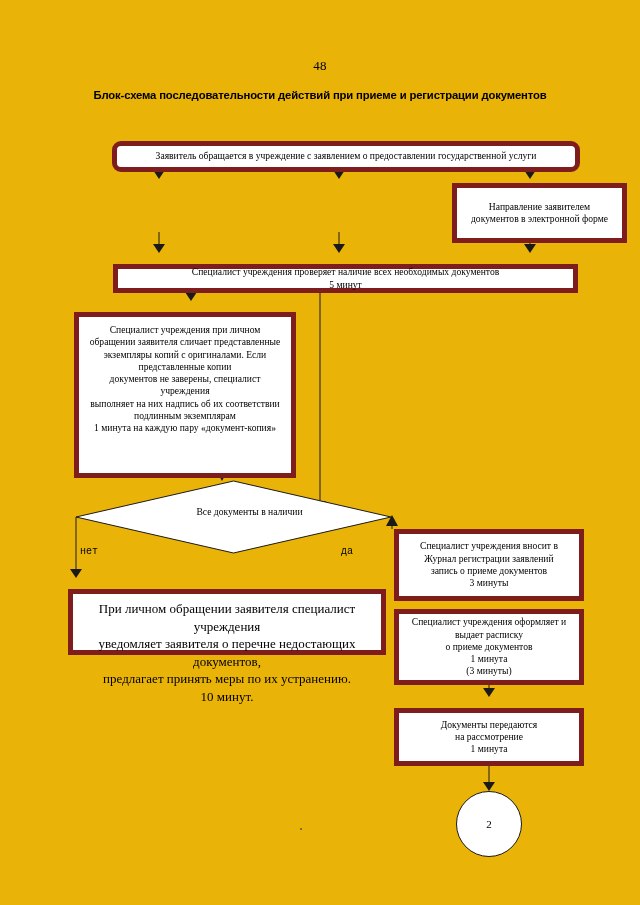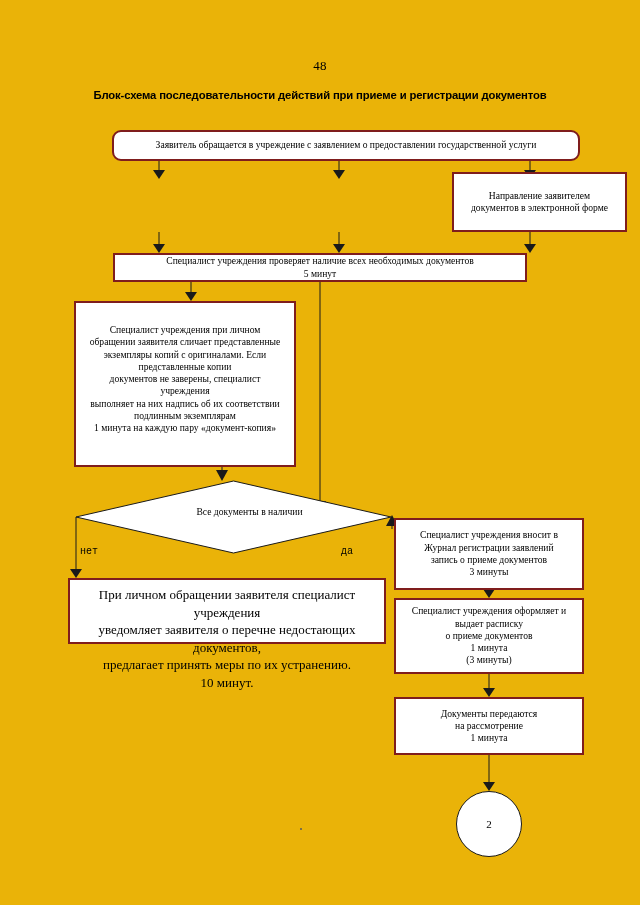--- a/index.html
+++ b/index.html
@@ -37,43 +37,44 @@
     text-align: center;
     font-family: "Liberation Sans", sans-serif;
     font-size: 11.3px;
     font-weight: bold;
     letter-spacing: -0.15px;
   }
   
   .node {
     position: absolute;
     box-sizing: border-box;
-    border: 2px solid #7f1d1d;
+    border: 5px solid #7f1d1d;
     background: #ffffff;
     display: flex;
     align-items: center;
     justify-content: center;
     text-align: center;
     font-family: "Liberation Serif", serif;
     font-size: 9.6px;
     line-height: 1.28;
     padding: 3px 5px;
     white-space: pre-line;
+    margin-top: 11px;
   }
   .node.rounded {
     border-radius: 9px;
   }
   .node.sans {
     font-family: Liberation Serif, serif;
     font-size: 13px;
     line-height: 1.35;
   }
   .node.top-align {
     align-items: flex-start;
-    padding-top: 21px;
+    padding-top: 7px;
   }
   
   .diamond-wrap {
     position: absolute;
   }
   .diamond-wrap svg {
     display: block;
     overflow: visible;
   }
   .diamond-label {
@@ -184,21 +185,21 @@
     <polygon class="head" points="483,782 495,782 489,791"></polygon>
   </svg>
 
   <div class="node rounded" style="left:112px; top:130px; width:468px; height:31px;">Заявитель обращается в учреждение с заявлением о предоставлении государственной услуги</div>
 
 
 
   <div class="node" style="left:452px; top:172px; width:175px; height:60px;">Направление заявителем
 документов в электронной форме</div>
 
-  <div class="node" style="left:113px; top:253px; width:414px; height:29px;">Специалист учреждения проверяет наличие всех необходимых документов
+  <div class="node" style="left:113px; top:253px; width:465px; height:29px;">Специалист учреждения проверяет наличие всех необходимых документов
 5 минут</div>
 
   <div class="node top-align" style="left:74px; top:301px; width:222px; height:166px;">Специалист учреждения при личном
 обращении заявителя сличает представленные
 экземпляры копий с оригиналами. Если
 представленные копии
 документов не заверены, специалист
 учреждения
 выполняет на них надпись об их соответствии
 подлинным экземплярам

